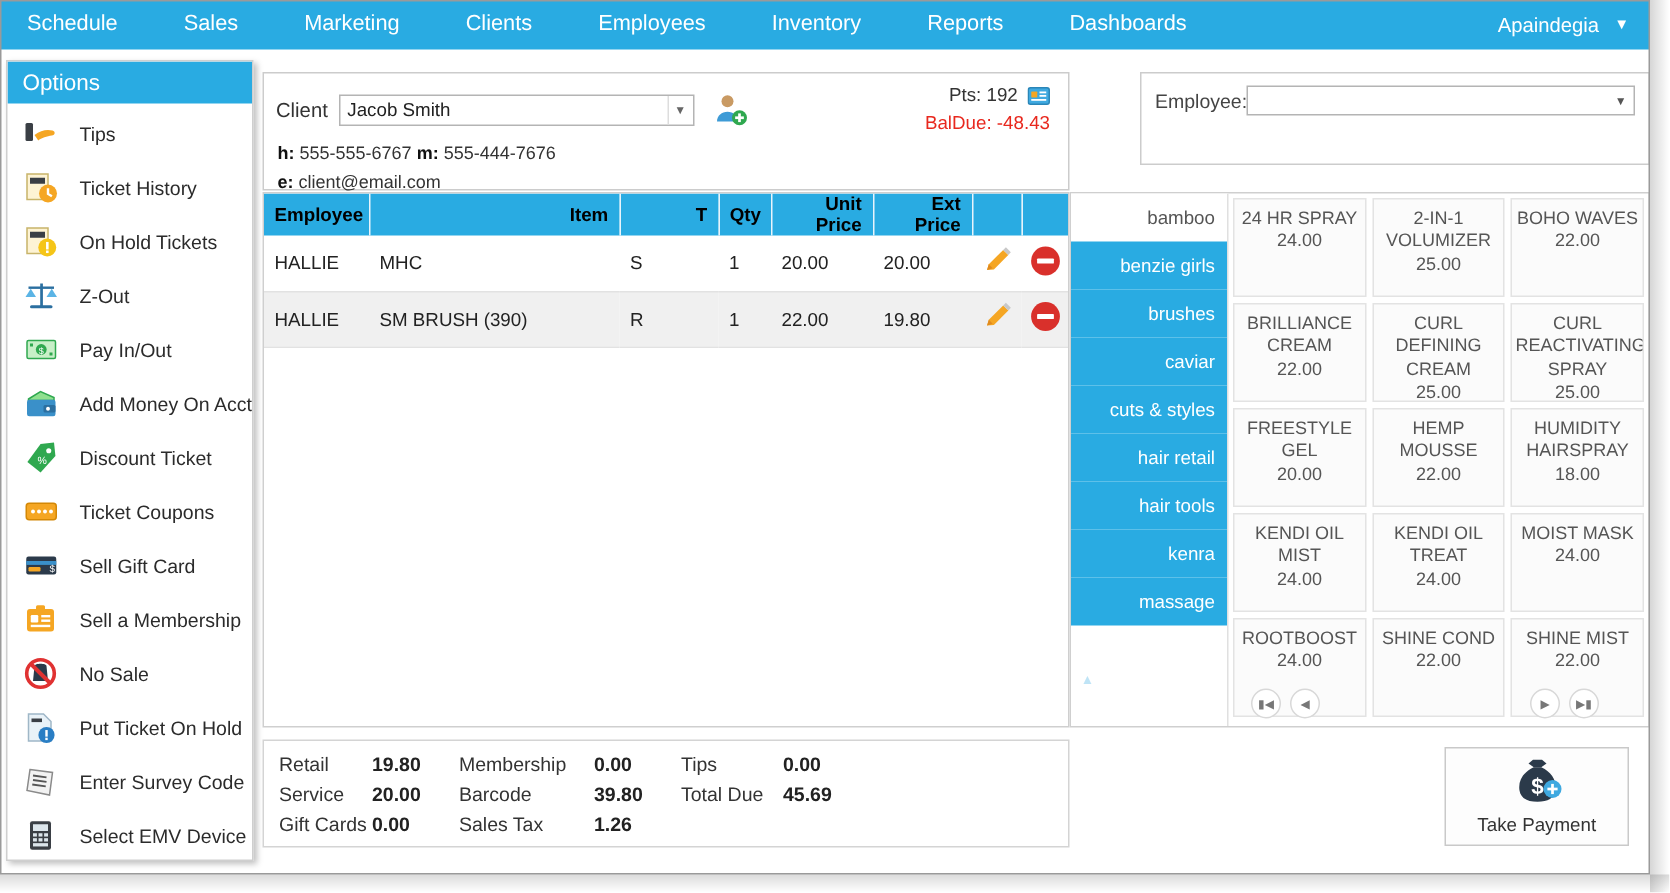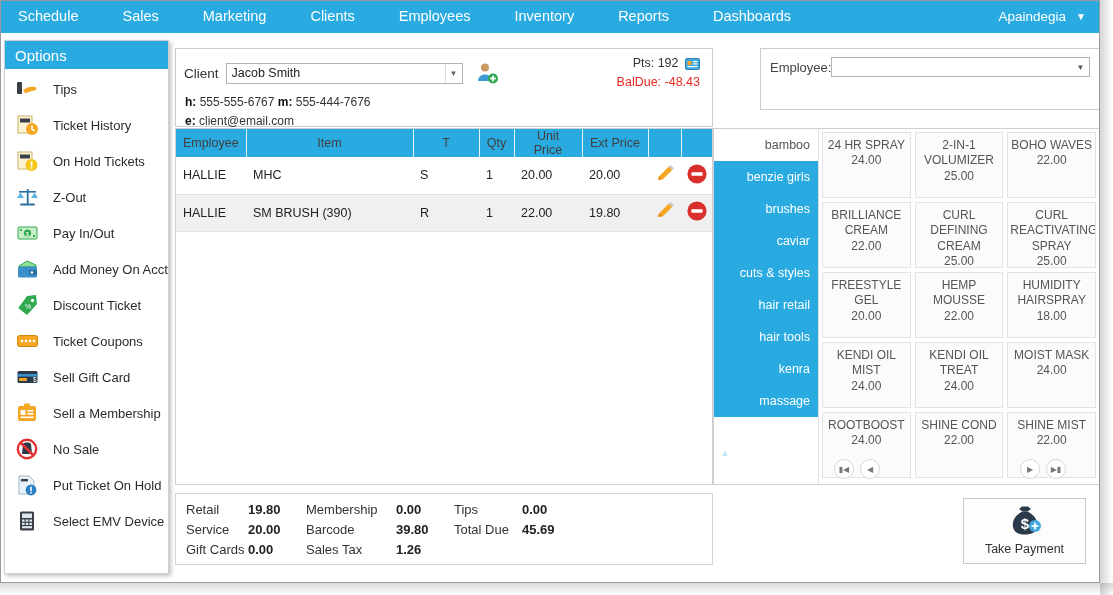--- a/index.html
+++ b/index.html
@@ -111,23 +111,23 @@
   
   .ticket-table {
     position: absolute; left: 175px; top: 128px;
     width: 538px; height: 357px;
     border: 1px solid #cfcfcf;
     background: #fff;
     overflow: hidden;
   }
   table.tt { width: 100%; border-collapse: collapse; table-layout: fixed; }
   table.tt thead th {
-    background: #29ABE2; color: #404040;
-    font-size: 12.5px; font-weight: normal;
-    text-align: center; height: 24px;
+    background: #29ABE2; color: #000000;
+    font-size: 12.5px; font-weight: bold;
+    text-align: right; height: 24px;
     padding: 0 7px;
     border-right: 1px solid #e8f4fb;
   }
   table.tt thead th:last-child { border-right: none; }
   table.tt tbody td {
     font-size: 12.5px; color: #222;
     height: 37px; padding: 0 7px;
     border-bottom: 1px solid #e2e2e2;
   }
   table.tt tbody tr.alt td { background: #f0f0f0; }
@@ -433,20 +433,31 @@
           <span class="sb-icon">
             <svg width="24" height="22" viewBox="0 0 24 22">
               <path d="M3 2 L13 2 L18 7 L18 20 L3 20 Z" fill="#E9F2F8" stroke="#9FB7C7"></path>
               <rect x="5" y="5" width="7" height="2.4" fill="#3A3F45"></rect>
               <circle cx="15" cy="16" r="5.4" fill="#2A7EC4"></circle>
               <rect x="14.2" y="12.7" width="1.6" height="4.4" fill="#fff"></rect>
               <rect x="14.2" y="17.8" width="1.6" height="1.6" fill="#fff"></rect>
             </svg>
           </span>
           <span class="sb-label">Put Ticket On Hold</span>
+        </div>
+        <div class="sb-item">
+          <span class="sb-icon">
+            <svg width="24" height="22" viewBox="0 0 24 22">
+              <path d="M4 3 L19 5 L17 20 L2 17 Z" fill="#F2F2F2" stroke="#8A8A8A"></path>
+              <line x1="6" y1="7" x2="15" y2="8.2" stroke="#555" stroke-width="1.2"></line>
+              <line x1="6" y1="10" x2="15" y2="11.2" stroke="#555" stroke-width="1.2"></line>
+              <line x1="5.5" y1="13" x2="14.5" y2="14.2" stroke="#555" stroke-width="1.2"></line>
+            </svg>
+          </span>
+          <span class="sb-label">Enter Survey Code</span>
         </div>
         <div class="sb-item">
           <span class="sb-icon">
             <svg width="24" height="22" viewBox="0 0 24 22">
               <rect x="4" y="1.5" width="14" height="19" rx="1.5" fill="#3A3F45"></rect>
               <rect x="6" y="3.5" width="10" height="4.5" fill="#DCE6EC"></rect>
               <rect x="6" y="9.5" width="2.6" height="2.2" fill="#DCE6EC"></rect>
               <rect x="9.7" y="9.5" width="2.6" height="2.2" fill="#DCE6EC"></rect>
               <rect x="13.4" y="9.5" width="2.6" height="2.2" fill="#DCE6EC"></rect>
               <rect x="6" y="12.8" width="2.6" height="2.2" fill="#DCE6EC"></rect>

